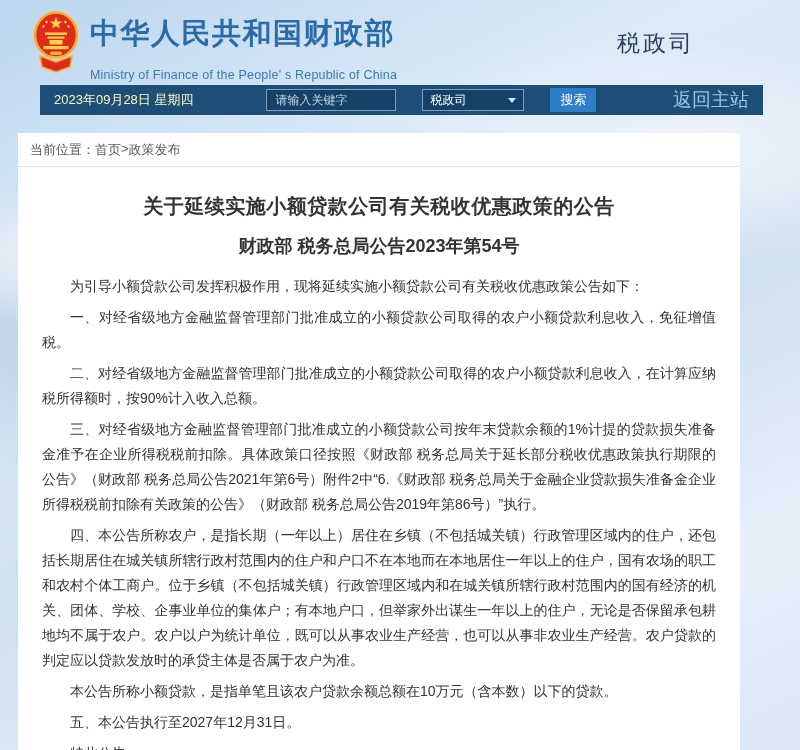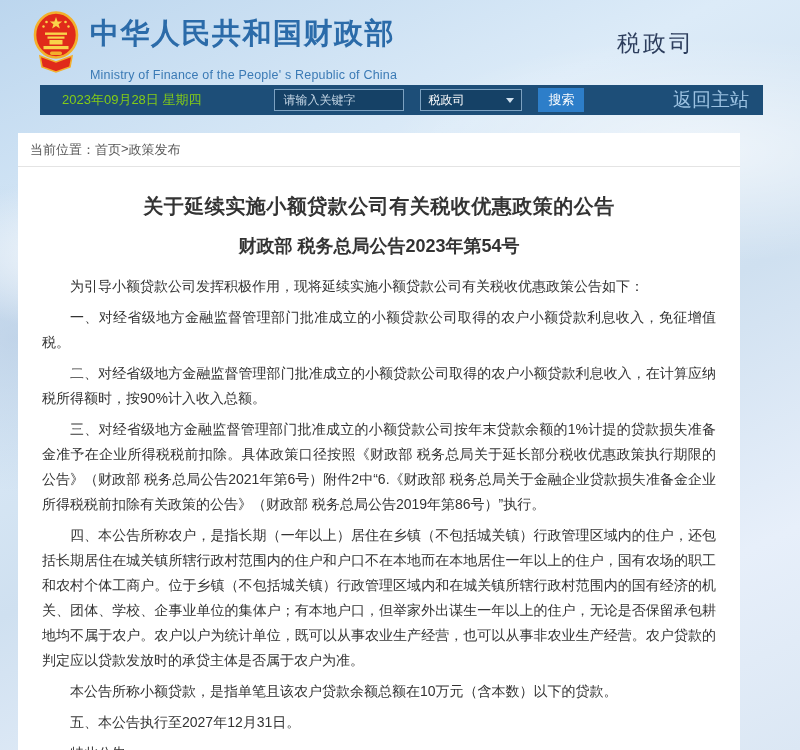--- a/index.html
+++ b/index.html
@@ -26,22 +26,22 @@
   .dept-title {
     position: absolute; left: 617px; top: 28px;
     font-size: 23px; color: #2c3d5c; letter-spacing: 3px; font-weight: 500;
   }
 
   
   .navbar {
     position: relative; margin-left: 40px; width: 723px; height: 30px;
     background: #1d4e78; display: flex; align-items: center; padding: 0 14px;
   }
-  .nav-date { color: #84cc16; font-size: 13px; white-space: nowrap; margin-left: 8px; }
-  .search-zone { display: flex; align-items: center; margin-left: 73px; gap: 16px; justify-content: flex-end; }
+  .nav-date { color: #fef9c3; font-size: 13px; white-space: nowrap; }
+  .search-zone { display: flex; align-items: center; margin-left: 73px; gap: 26px; justify-content: flex-end; }
   .search-input {
     width: 130px; height: 22px; background: rgba(10,42,70,0.35);
     border: 1px solid #7da2c1; color: #fff; font-size: 12px; padding: 0 8px;
     font-family: "Liberation Sans", sans-serif; outline: none;
   }
   .search-input::placeholder { color: #c3d5e4; }
   .scope-select {
     width: 102px; height: 22px; background: rgba(10,42,70,0.35);
     border: 1px solid #7da2c1; color: #fff; font-size: 12px;
     display: flex; align-items: center; justify-content: space-between;

